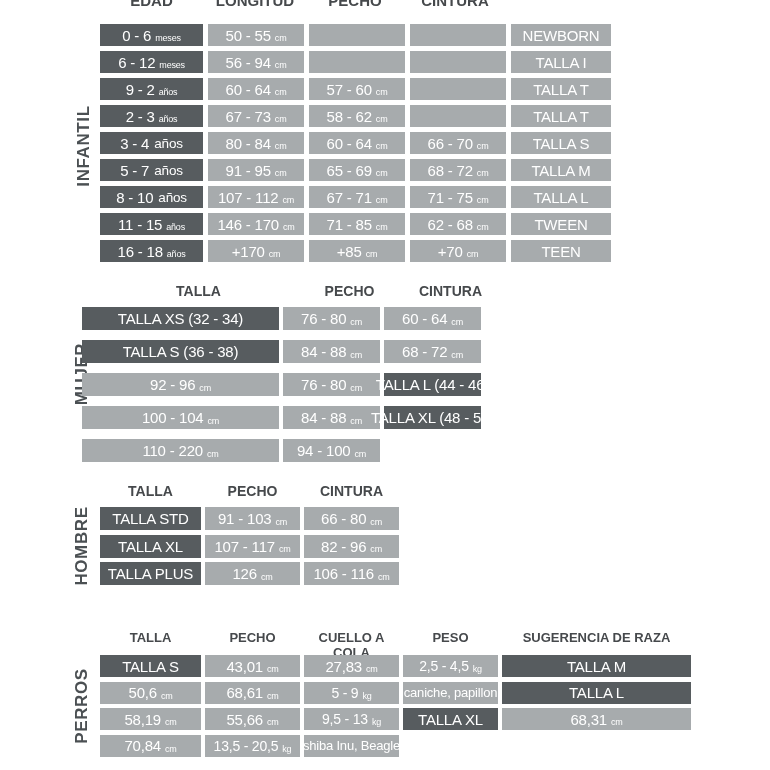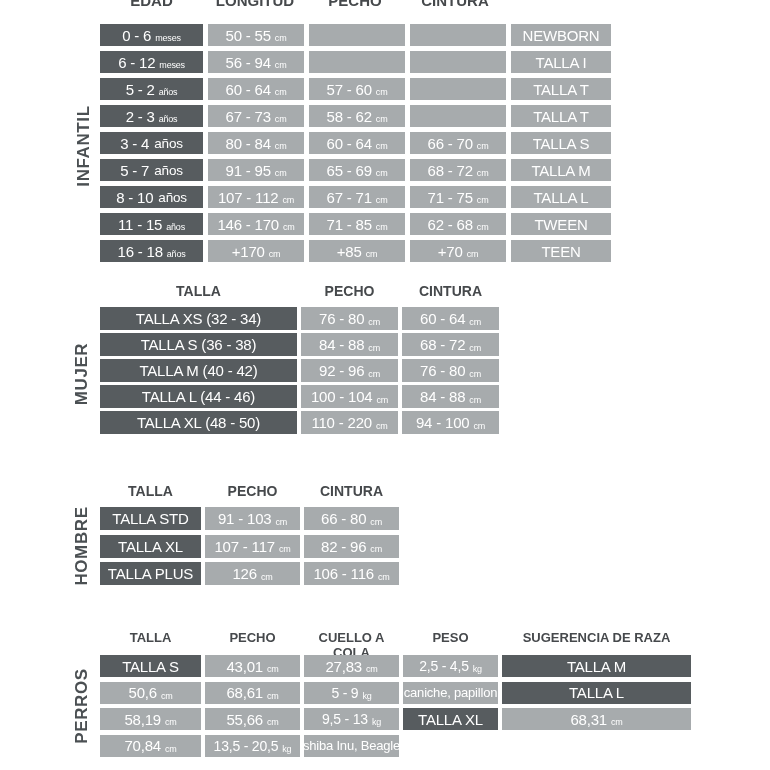--- a/index.html
+++ b/index.html
@@ -22,21 +22,21 @@
   #h-inf{left:100px;top:-7px;grid-template-columns:103px 96px 96px 96px 100px}
   #h-muj{left:100px;top:284px;grid-template-columns:197px 97px 97px}
   #h-hom{left:100px;top:484px;grid-template-columns:101px 95px 95px}
   #h-per{left:100px;top:630px;grid-template-columns:101px 95px 95px 95px 189px}
   #h-muj .hmain,#h-hom .hmain{font-size:14px}
   #h-per .hmain{font-size:13px}
 
   
   .tbl{position:absolute;display:grid;}
   #t-inf{left:100px;top:24px;grid-template-columns:103px 96px 96px 96px 100px;grid-auto-rows:22px;gap:5px}
-  #t-muj{left:100px;top:307px;grid-template-columns:197px 97px 97px;grid-auto-rows:23px;gap:3px 4px}
+  #t-muj{left:82px;top:307px;grid-template-columns:197px 97px 97px;grid-auto-rows:23px;gap:10px 4px}
   #t-hom{left:100px;top:507px;grid-template-columns:101px 95px 95px;grid-auto-rows:23px;gap:4.5px 4px}
   #t-per{left:100px;top:655px;grid-template-columns:101px 95px 95px 95px 189px;grid-auto-rows:22px;gap:4.5px 4px}
 
   .c{display:flex;align-items:center;justify-content:center;color:#fff;font-size:15px;
      letter-spacing:-.2px;white-space:nowrap;}
   .d{background:#575c5f}
   .l{background:#a7abad}
   .u{font-size:9px;margin-left:4px;transform:translateY(2.5px)}
   .u.lg{font-size:13.5px;margin-left:5px;transform:none}
   .peso{font-size:14px}
@@ -101,21 +101,21 @@
       </div>
     <div class="c l">
         <span></span>
         <span class="u"></span>
       </div>
     <div class="c l">
         <span>TALLA I</span>
       </div>
 
     <div class="c d">
-        <span>5 - 2</span>
+        <span>9 - 2</span>
         <span class="u">años</span>
       </div>
     <div class="c l">
         <span>60 - 64</span>
         <span class="u">cm</span>
       </div>
     <div class="c l">
         <span>57 - 60</span>
         <span class="u">cm</span>
       </div>
@@ -280,23 +280,20 @@
       </div>
     <div class="c l">
         <span>84 - 88</span>
         <span class="u">cm</span>
       </div>
     <div class="c l">
         <span>68 - 72</span>
         <span class="u">cm</span>
       </div>
 
-    <div class="c d">
-        <span>TALLA M (40 - 42)</span>
-      </div>
     <div class="c l">
         <span>92 - 96</span>
         <span class="u">cm</span>
       </div>
     <div class="c l">
         <span>76 - 80</span>
         <span class="u">cm</span>
       </div>
 
     <div class="c d">

